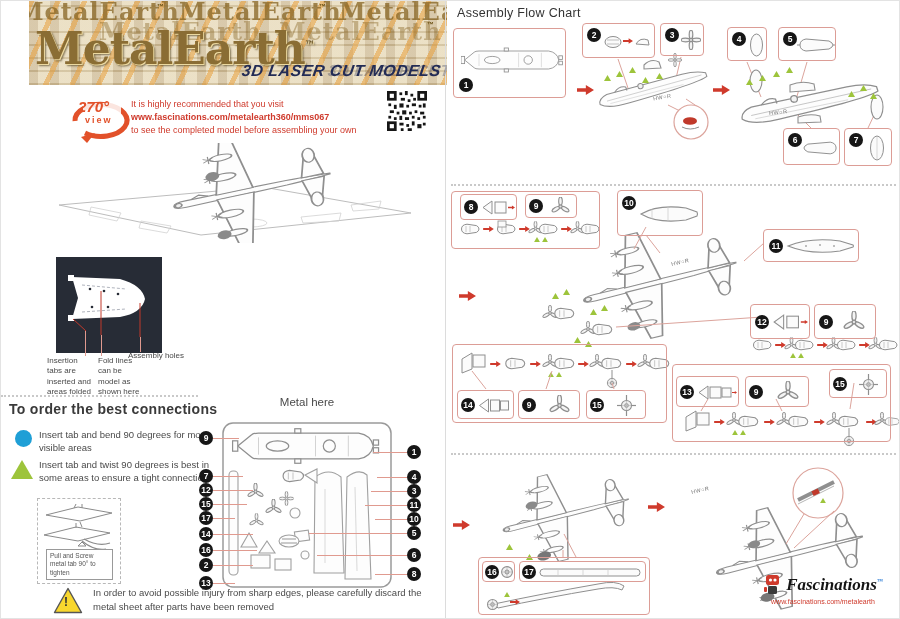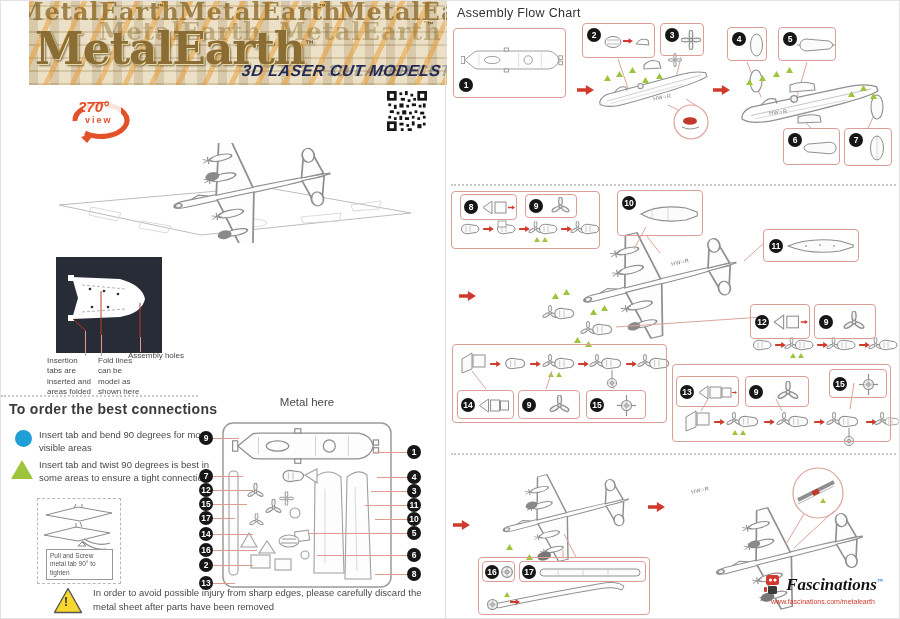--- a/index.html
+++ b/index.html
@@ -184,20 +184,25 @@
   </div>
 
   <svg class="abs" style="left:62px; top:92px;" width="78" height="52" viewBox="0 0 78 52">
     <path d="M12,28 a26,16 0 1 1 10,12" stroke="#e2512a" stroke-width="5" fill="none"></path>
     <polygon points="18,44 32,40 24,50" fill="#e2512a"></polygon>
     <rect x="20" y="10" width="38" height="20" rx="3" fill="#fff" opacity=".85"></rect>
   </svg>
   <span class="abs" style="left:77px; top:97px; font-size:15px; font-weight:900; font-style:italic; color:#e2512a;">270°</span>
   <span class="abs" style="left:84px; top:114px; font-size:9px; font-weight:700; letter-spacing:2px; color:#e2512a;">view</span>
 
+  <div class="abs redtext" style="left:130px; top:97px; width:245px;">
+    <div>It is highly recommended that you visit</div>
+    <div style="font-weight:700;">www.fascinations.com/metalearth360/mms067</div>
+    <div>to see the completed model before assembling your own</div>
+  </div>
 
   <svg class="abs" style="left:386px; top:90px;" width="40" height="40" viewBox="0 0 29 29">
     <rect width="29" height="29" fill="#fff"></rect>
     <g fill="#161616">
       <rect x="0" y="0" width="7" height="7"></rect>
         <rect x="22" y="0" width="7" height="7"></rect>
         <rect x="0" y="22" width="7" height="7"></rect>
       <rect x="2" y="2" width="3" height="3" fill="#fff"></rect>
         <rect x="24" y="2" width="3" height="3" fill="#fff"></rect>
         <rect x="2" y="24" width="3" height="3" fill="#fff"></rect>

